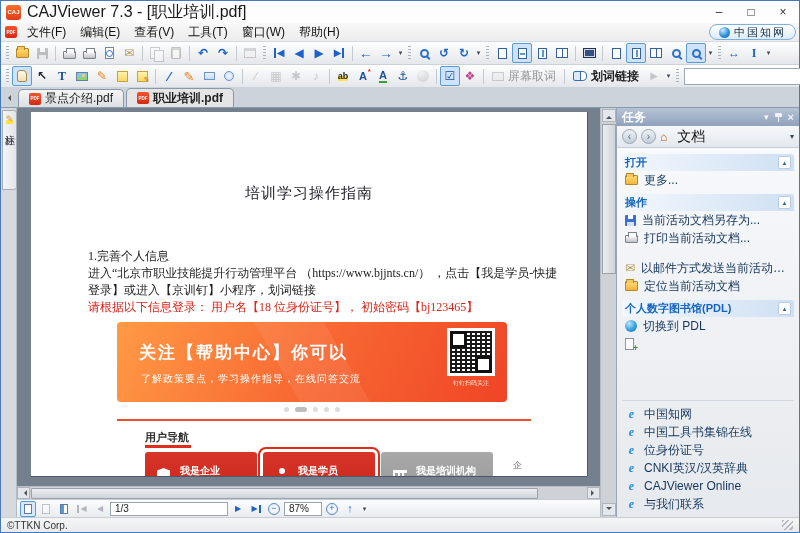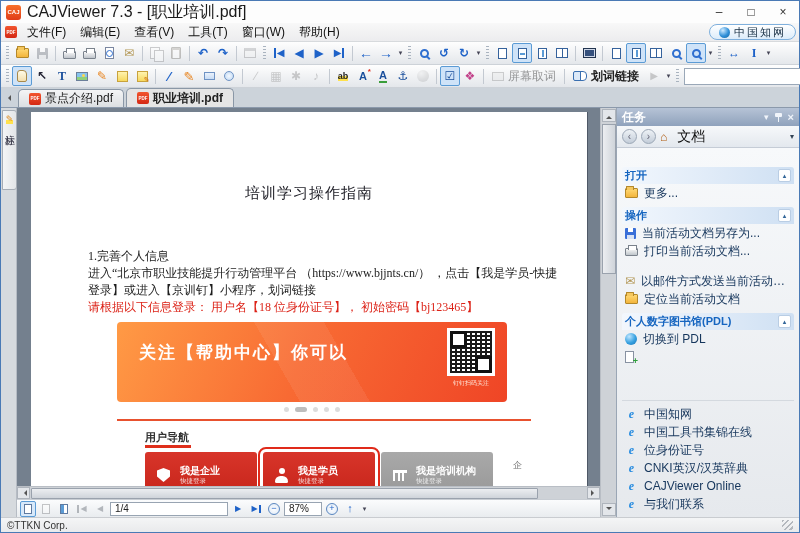--- a/index.html
+++ b/index.html
@@ -94,21 +94,21 @@
 
 
 .main{flex:1;display:flex;min-height:0}
 .leftstrip{width:16px;background:#d6dade;border-right:1px solid #b6bcc4;position:relative;flex:none}
 .vtab{position:absolute;top:2px;left:1px;width:15px;height:80px;background:linear-gradient(90deg,#f4f5f6,#e2e5e8);border:1px solid #a6adb6;border-radius:0 3px 3px 0;display:flex;flex-direction:column;align-items:center;padding-top:3px;gap:3px}
 .vtab .pen{font-size:9px;color:#e08a1a;background:linear-gradient(transparent 60%,#ffe14d 60%)}
 .vtab .lbl{writing-mode:vertical-rl;font-size:10px;color:#334}
 
 .doccol{flex:1;display:flex;flex-direction:column;min-width:0}
 .canvas{flex:1;background:#74808e;overflow:hidden;position:relative}
-.page{position:absolute;left:14px;top:4px;width:556px;height:420px;background:#fff;box-shadow:1px 0 0 #4e5866,0 1px 0 #4e5866;overflow:hidden}
+.page{position:absolute;left:14px;top:4px;width:556px;height:364px;background:#fff;box-shadow:1px 0 0 #4e5866,0 1px 0 #4e5866;overflow:hidden}
 .doc-title{position:absolute;top:72px;left:0;right:0;text-align:center;font-family:"Liberation Serif","DejaVu Serif",serif;font-size:15px;font-weight:500;color:#23232b;letter-spacing:1px}
 .para{position:absolute;top:136px;left:57px;right:26px;font-family:"Liberation Serif","DejaVu Serif",serif;font-size:12px;line-height:17px;color:#1d1d1d}
 .login{color:#dc2318}
 .banner{position:absolute;top:210px;left:86px;width:390px;height:80px;border-radius:4px;background:linear-gradient(115deg,#ff9a45 0%,#f86a33 48%,#ef4526 100%);overflow:hidden}
 .banner::before{content:"";position:absolute;inset:0;background:linear-gradient(60deg,transparent 42%,rgba(255,255,255,.07) 42%,rgba(255,255,255,.07) 58%,transparent 58%)}
 .b-head{position:absolute;left:22px;top:19px;font-size:17px;font-weight:bold;color:#fff;letter-spacing:2px;white-space:nowrap}
 .b-sub{position:absolute;left:24px;top:50px;font-size:10px;color:#fff;letter-spacing:1px;white-space:nowrap}
 .qr{position:absolute;right:12px;top:6px;width:48px;height:48px;background:#fff;padding:3px}
 .qr-in{width:100%;height:100%;position:relative;background:repeating-linear-gradient(0deg,#1a1a1a 0 2px,transparent 2px 4px),repeating-linear-gradient(90deg,#1a1a1a 0 2px,#fff 2px 5px)}
 .qr-in::before{content:"";position:absolute;top:0;left:0;width:11px;height:11px;background:#fff;border:3px solid #111}
@@ -448,20 +448,21 @@
         <div class="page">
           <div class="doc-title">培训学习操作指南</div>
           <div class="para">
             <div>1.完善个人信息</div>
             <div>进入“北京市职业技能提升行动管理平台 （https://www.bjjnts.cn/） ，点击【我是学员-快捷</div>
             <div>登录】或进入【京训钉】小程序，划词链接</div>
             <div class="login">请根据以下信息登录： 用户名【18 位身份证号】， 初始密码【bj123465】</div>
           </div>
           <div class="banner">
             <div class="b-head">关注【帮助中心】你可以</div>
+            <div class="b-sub">了解政策要点，学习操作指导，在线问答交流</div>
             <div class="qr">
                 <div class="qr-in"></div>
               </div>
             <div class="qr-cap">钉钉扫码关注</div>
           </div>
           <div class="dots">
             <i></i><i class="on"></i><i></i><i></i><i></i>
           </div>
           <div class="hairline"></div>
           <div class="nav-title">用户导航</div>
@@ -517,21 +518,21 @@
           </span>
         <span class="pn-btn">
             <span class="i-mini-pg split"></span>
           </span>
         <span class="pn-btn dis">
             <span class="firstbar" style="font-size:8px">◀</span>
           </span>
         <span class="pn-btn dis">
             <span class="g nav" style="font-size:8px;color:#1e62c8">◀</span>
           </span>
-        <span class="pn-field pg">1/4</span>
+        <span class="pn-field pg">1/3</span>
         <span class="pn-btn">
             <span class="g nav" style="font-size:8px;color:#1e62c8">▶</span>
           </span>
         <span class="pn-btn">
             <span class="lastbar" style="font-size:8px">▶</span>
           </span>
         <span class="pn-btn">
             <span class="zo">−</span>
           </span>
         <span class="pn-field zm">87%</span>
@@ -566,21 +567,21 @@
       </div>
       <div class="sb-nav">
         <span class="nav-circle">‹</span>
         <span class="nav-circle">›</span>
         <span class="sb-home">⌂</span>
         <span class="sb-sel">文档</span>
         <span class="sb-dd">▾</span>
       </div>
       <div class="sb-body">
 
-        <div class="sec-h" style="margin-top:14px">
+        <div class="sec-h" style="margin-top:1px">
           <span class="t">打开</span>
           <span class="col">▴</span>
         </div>
         <div class="item">
           <span class="i-folder"></span>
           <span class="lbl">更多...</span>
         </div>
 
         <div class="sec-h">
           <span class="t">操作</span>

